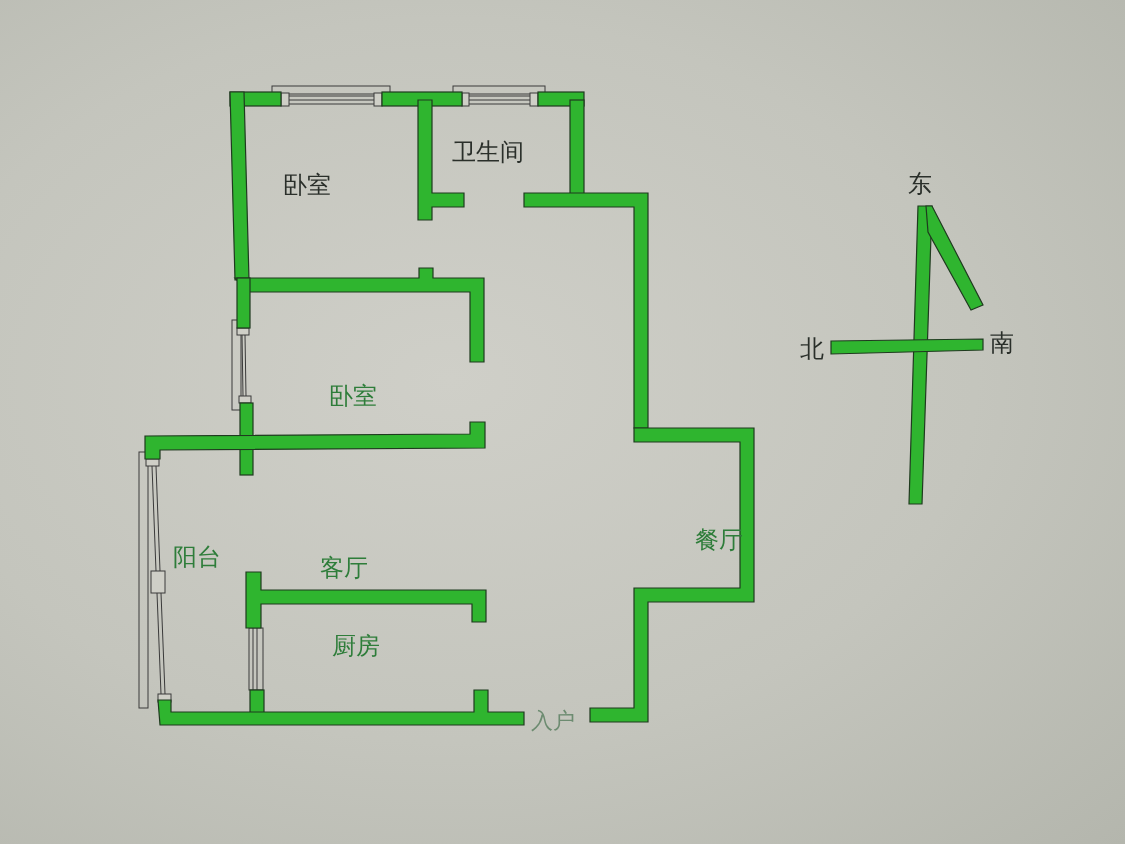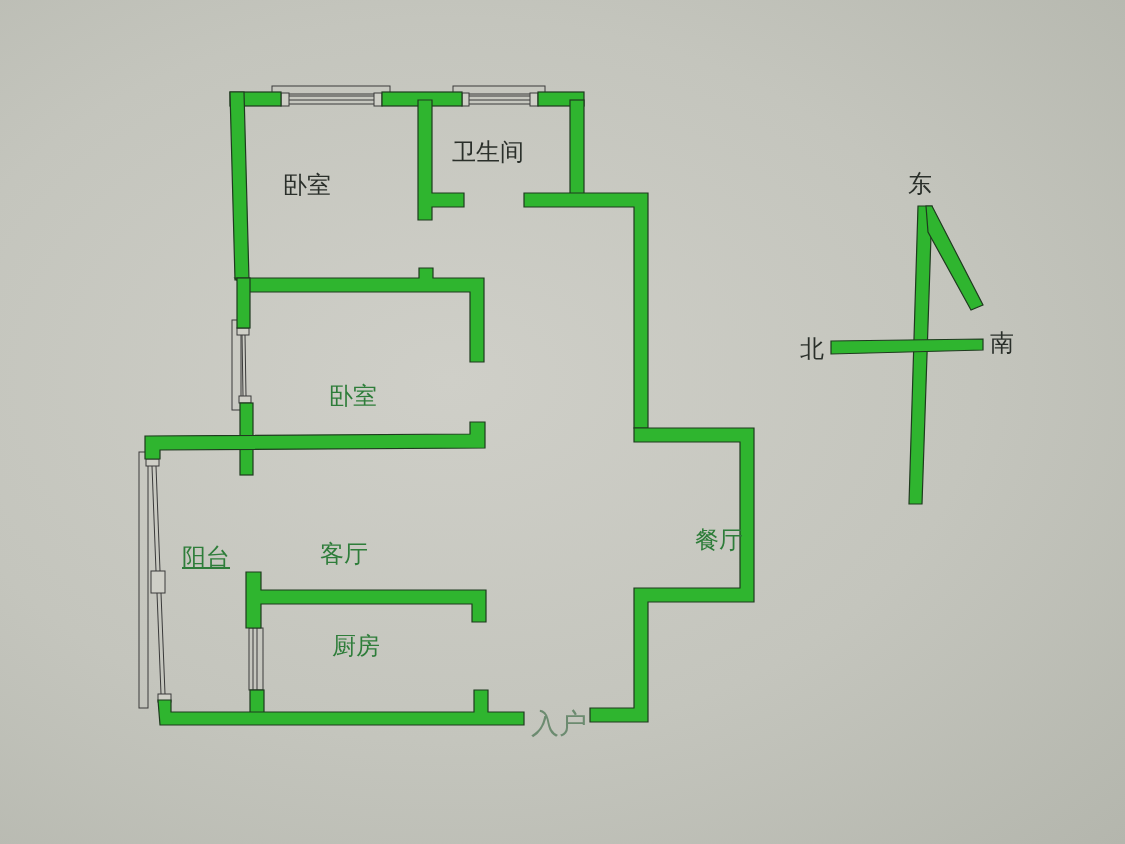--- a/index.html
+++ b/index.html
@@ -98,23 +98,23 @@
     <g>
       <polygon class="wall" points="918,206 932,206 922,504 909,504"></polygon>
       <polygon class="wall" points="926,206 932,206 983,305 971,310 928,232"></polygon>
       <polygon class="wall" points="831,341 983,339 983,350 831,354"></polygon>
     </g>
   </svg>
 
   <div class="label dark" style="left:283px; top:173px;">卧室</div>
   <div class="label dark" style="left:452px; top:140px;">卫生间</div>
   <div class="label green" style="left:329px; top:384px;">卧室</div>
-  <div class="label green" style="left:182px; top:545px;text-decoration:underline;">阳台</div>
-  <div class="label green" style="left:320px; top:544px;font-family:Liberation Mono, monospace;">客厅</div>
+  <div class="label green" style="left:173px; top:545px;">阳台</div>
+  <div class="label green" style="left:320px; top:556px;">客厅</div>
   <div class="label green" style="left:695px; top:528px;">餐厅</div>
   <div class="label green" style="left:332px; top:634px;">厨房</div>
-  <div class="label faded" style="left:531px; top:710px; font-size:28px;">入户</div>
+  <div class="label faded" style="left:531px; top:710px; font-size:22px;">入户</div>
 
   <div class="label dark" style="left:908px; top:172px;">东</div>
   <div class="label dark" style="left:800px; top:337px;">北</div>
   <div class="label dark" style="left:990px; top:331px;">南</div>
 
 </div>
 
 </body></html>

